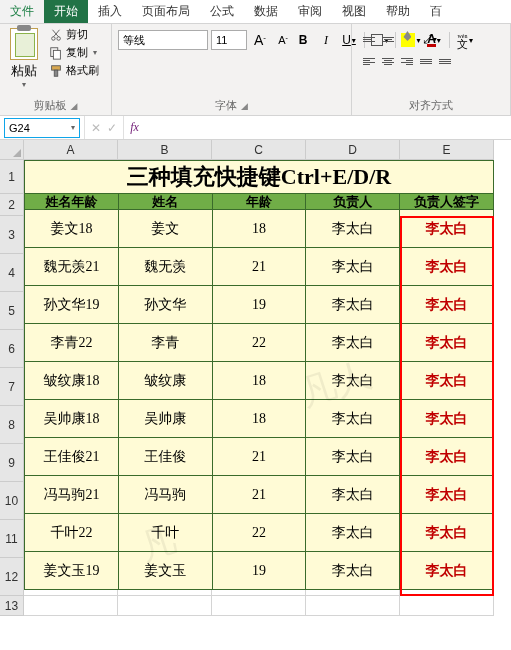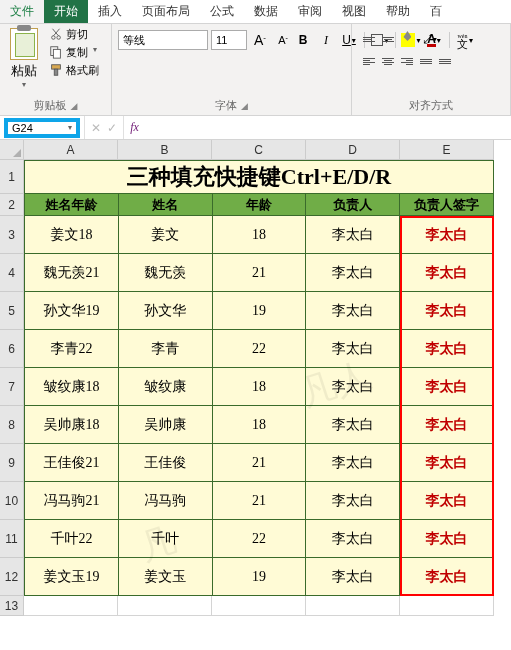--- a/index.html
+++ b/index.html
@@ -18,21 +18,21 @@
 .ribbon-group-label { text-align: center; font-size: 11px; color: #666; padding: 2px 0; display: flex; justify-content: center; align-items: center; gap: 4px; }
 .dialog-launcher { font-size: 9px; color: #888; cursor: pointer; }
 
 
 .paste-btn { display: flex; flex-direction: column; align-items: center; padding: 2px 6px; cursor: pointer; }
 .paste-icon { width: 28px; height: 32px; background: #fff; border: 1px solid #c0a050; position: relative; margin-bottom: 2px; }
 .paste-icon::before { content: ""; position: absolute; top: -4px; left: 6px; width: 14px; height: 6px; background: #888; border-radius: 2px; }
 .paste-icon::after { content: ""; position: absolute; top: 4px; left: 4px; width: 18px; height: 22px; background: #e8f0d8; border: 1px solid #8bb34a; }
 .paste-label { font-size: 13px; }
 .clip-side { display: flex; flex-direction: column; gap: 1px; margin-left: 2px; }
-.clip-btn { display: flex; gap: 3px; padding: 1px 3px; cursor: pointer; font-size: 11px; }
+.clip-btn { display: flex; align-items: center; gap: 3px; padding: 1px 3px; cursor: pointer; font-size: 11px; }
 .clip-btn svg { width: 14px; height: 14px; }
 
 
 .font-row { display: flex; gap: 3px; margin-bottom: 3px; align-items: center; }
 .font-name { width: 90px; height: 20px; border: 1px solid #ababab; background: #fff; font-size: 11px; padding: 0 4px; }
 .font-size { width: 36px; height: 20px; border: 1px solid #ababab; background: #fff; font-size: 11px; padding: 0 4px; text-align: left; }
 .font-btn { width: 20px; height: 20px; display: flex; align-items: center; justify-content: center; cursor: pointer; font-size: 12px; }
 .font-btn.bold { font-weight: bold; }
 .font-btn.italic { font-style: italic; font-family: serif; }
 .font-btn.underline { text-decoration: underline; }
@@ -45,39 +45,39 @@
 .fontcolor-btn { display: flex; align-items: center; }
 .fontcolor-a { font-weight: bold; border-bottom: 3px solid #c00000; line-height: 10px; }
 .ruby-btn { font-family: serif; }
 .align-row { display: flex; gap: 1px; }
 .align-btn { width: 18px; height: 18px; display: flex; align-items: center; justify-content: center; cursor: pointer; }
 .align-lines { display: flex; flex-direction: column; gap: 1px; width: 12px; }
 .align-lines span { height: 1px; background: #555; display: block; }
 
 
 .formula-bar { display: flex; align-items: center; height: 24px; border-bottom: 1px solid #d4d4d4; background: #fff; }
-.name-box { width: 76px; height: 20px; border: 4px solid #0ea5e9; margin: 0 4px; padding: 0 4px; font-size: 11px; display: flex; align-items: center; justify-content: space-between; }
+.name-box { width: 76px; height: 20px; border: 1px solid #0ea5e9; margin: 0 4px; padding: 0 4px; font-size: 11px; display: flex; align-items: center; justify-content: space-between; }
 .name-box .dd { font-size: 8px; color: #666; }
 .fx-btns { display: flex; align-items: center; gap: 6px; padding: 0 6px; color: #bbb; border-left: 1px solid #e0e0e0; border-right: 1px solid #e0e0e0; height: 100%; }
 .fx-label { font-style: italic; font-family: serif; color: #701a75; padding: 0 6px; }
 .formula-input { flex: 1; height: 20px; border: none; outline: none; }
 
 
 .grid-wrap { position: relative; }
 .grid { display: grid; grid-template-columns: 24px repeat(5, 94px); grid-auto-rows: 20px; }
 .corner { background: #e6e6e6; border-right: 1px solid #ccc; border-bottom: 1px solid #ccc; position: relative; }
 .corner::after { content: ""; position: absolute; right: 2px; bottom: 2px; width: 0; height: 0; border-left: 8px solid transparent; border-bottom: 8px solid #b0b0b0; }
 .col-h { background: #e6e6e6; border-right: 1px solid #ccc; border-bottom: 1px solid #ccc; text-align: center; font-size: 12px; color: #333; display: flex; align-items: center; justify-content: center; }
 .row-h { background: #e6e6e6; border-right: 1px solid #ccc; border-bottom: 1px solid #ccc; text-align: center; font-size: 12px; color: #333; display: flex; align-items: center; justify-content: center; }
 .cell { border-right: 1px solid #d4d4d4; border-bottom: 1px solid #d4d4d4; }
 
 
 .tbl { position: absolute; left: 24px; top: 20px; width: 470px; }
 .tbl-title { height: 34px; background: #fffbd6; border: 1px solid #3a6b2b; display: flex; align-items: center; justify-content: center; font-size: 22px; font-weight: bold; font-family: SimSun, serif; }
-.tbl-head { display: flex; height: 22px; }
+.tbl-head { display: flex; height: 16px; }
 .tbl-head > div { flex: 1; background: #70ad47; color: #000; border: 1px solid #3a6b2b; border-top: none; display: flex; align-items: center; justify-content: center; font-weight: bold; font-size: 13px; }
 .tbl-head > div + div { border-left: none; }
 .tbl-row { display: flex; height: 38px; }
 .tbl-row > div { flex: 1; background: #fffbd6; border: 1px solid #3a6b2b; border-top: none; display: flex; align-items: center; justify-content: center; font-size: 14px; font-family: SimSun, serif; }
 .tbl-row > div + div { border-left: none; }
 .tbl-row > div.red { color: #c00000; font-weight: bold; }
 .red-frame { position: absolute; border: 2px solid #ff0000; pointer-events: none; }
 
 
 .watermark { position: absolute; color: rgba(0,0,0,0.06); font-size: 36px; transform: rotate(-18deg); pointer-events: none; font-family: SimSun, serif; }

